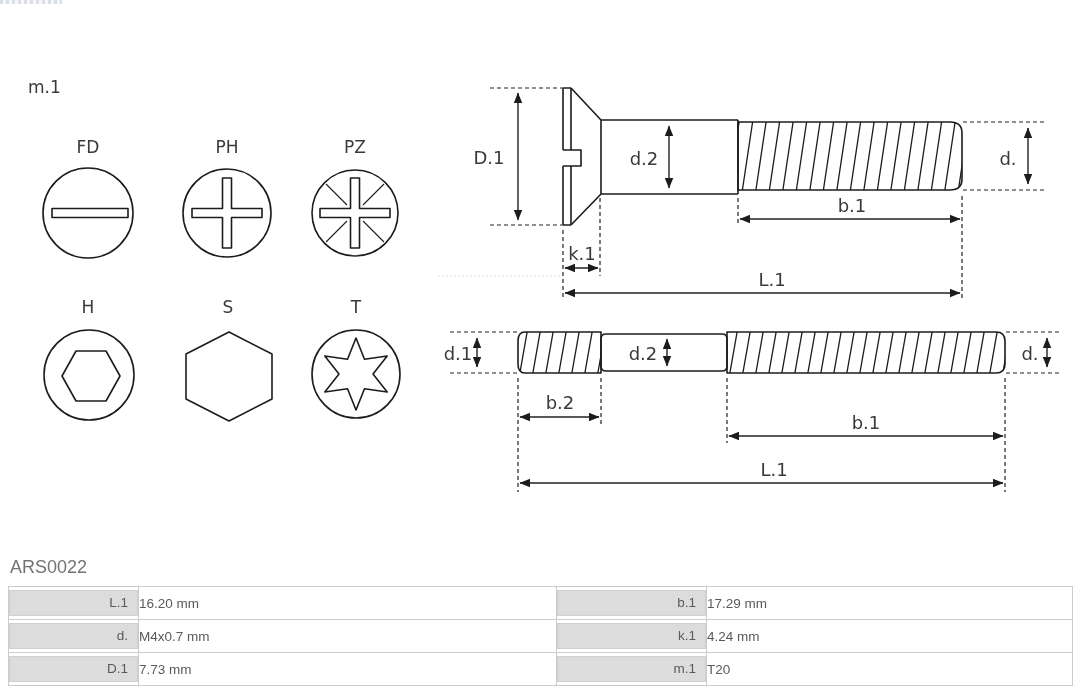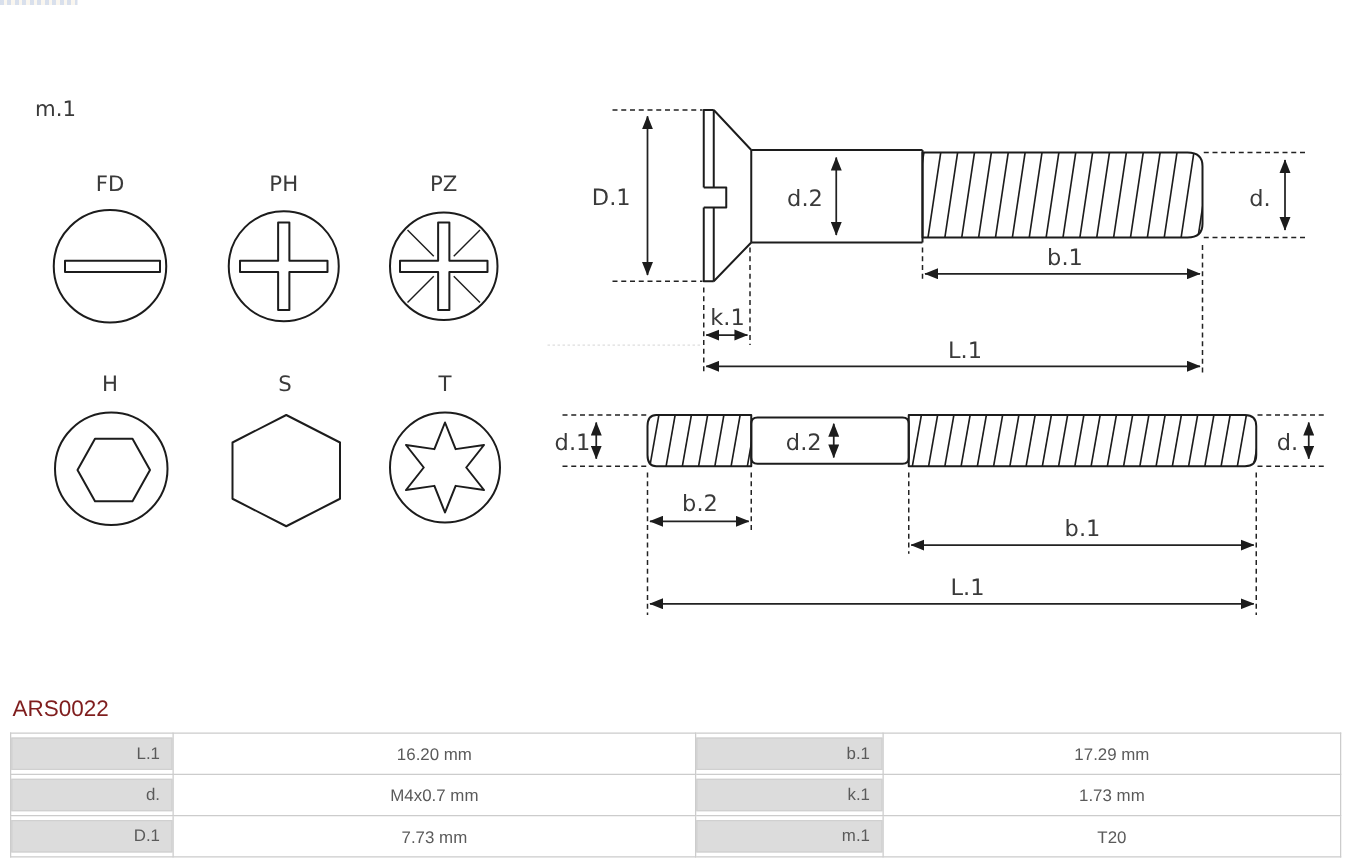--- a/index.html
+++ b/index.html
@@ -20,38 +20,38 @@
   .head-label{font-size:17px;}
   .m1-label{font-size:17px;}
   .outline{stroke:#1c1c1c;stroke-width:1.6;fill:none;stroke-linejoin:round;}
   .thinline{stroke:#1c1c1c;stroke-width:1.1;fill:none;}
   .dim{stroke:#222222;stroke-width:1.4;fill:none;}
   .ext{stroke:#222222;stroke-width:1.2;fill:none;stroke-dasharray:4 3;}
   .faint{stroke:#dedede;stroke-width:1;stroke-dasharray:2 2;}
   .hatch{stroke:#1c1c1c;stroke-width:1.3;}
   .part-number{
     position:absolute;left:10px;top:557px;
-    font-size:18px;line-height:21px;color:#7f1d1d;
+    font-size:18px;line-height:21px;color:#737373;
     font-family:"Liberation Sans",sans-serif;
   }
   table.spec{
     position:absolute;left:8px;top:586px;width:1064px;
     border-collapse:collapse;table-layout:fixed;
     font-family:"Liberation Sans",sans-serif;
   }
   table.spec td{
     border:1px solid #cccccc;height:32px;padding:0;
     font-size:13.5px;color:#5a5a5a;background:#ffffff;
   }
   td.lbl{padding:3px;}
   td.lbl .lblbox{
     background:#dcdcdc;border:1px solid #d0d0d0;height:24px;line-height:24px;
     text-align:right;padding-right:9px;
   }
-  td.val{text-align:center;padding-right:11px;margin-top:16px;}
+  td.val{text-align:left;padding-right:11px;margin-top:16px;}
   col.c1{width:130px;}col.c2{width:418px;}col.c3{width:150px;}col.c4{width:366px;}
 </style>
 </head>
 <body>
 
 <div class="corner-artifact"></div>
 
 <svg class="drawing" width="1080" height="545" viewBox="0 0 1080 545">
   <defs>
     <marker id="arrow" viewBox="0 0 10 8" refX="9.5" refY="4" markerWidth="11" markerHeight="9" orient="auto-start-reverse" markerUnits="userSpaceOnUse">
@@ -264,21 +264,21 @@
       <td class="val">17.29 mm</td>
     </tr>
     <tr>
       <td class="lbl">
           <div class="lblbox">d.</div>
         </td>
       <td class="val">M4x0.7 mm</td>
       <td class="lbl">
           <div class="lblbox">k.1</div>
         </td>
-      <td class="val">1.73 mm</td>
+      <td class="val">4.24 mm</td>
     </tr>
     <tr>
       <td class="lbl">
           <div class="lblbox">D.1</div>
         </td>
       <td class="val">7.73 mm</td>
       <td class="lbl">
           <div class="lblbox">m.1</div>
         </td>
       <td class="val">T20</td>

